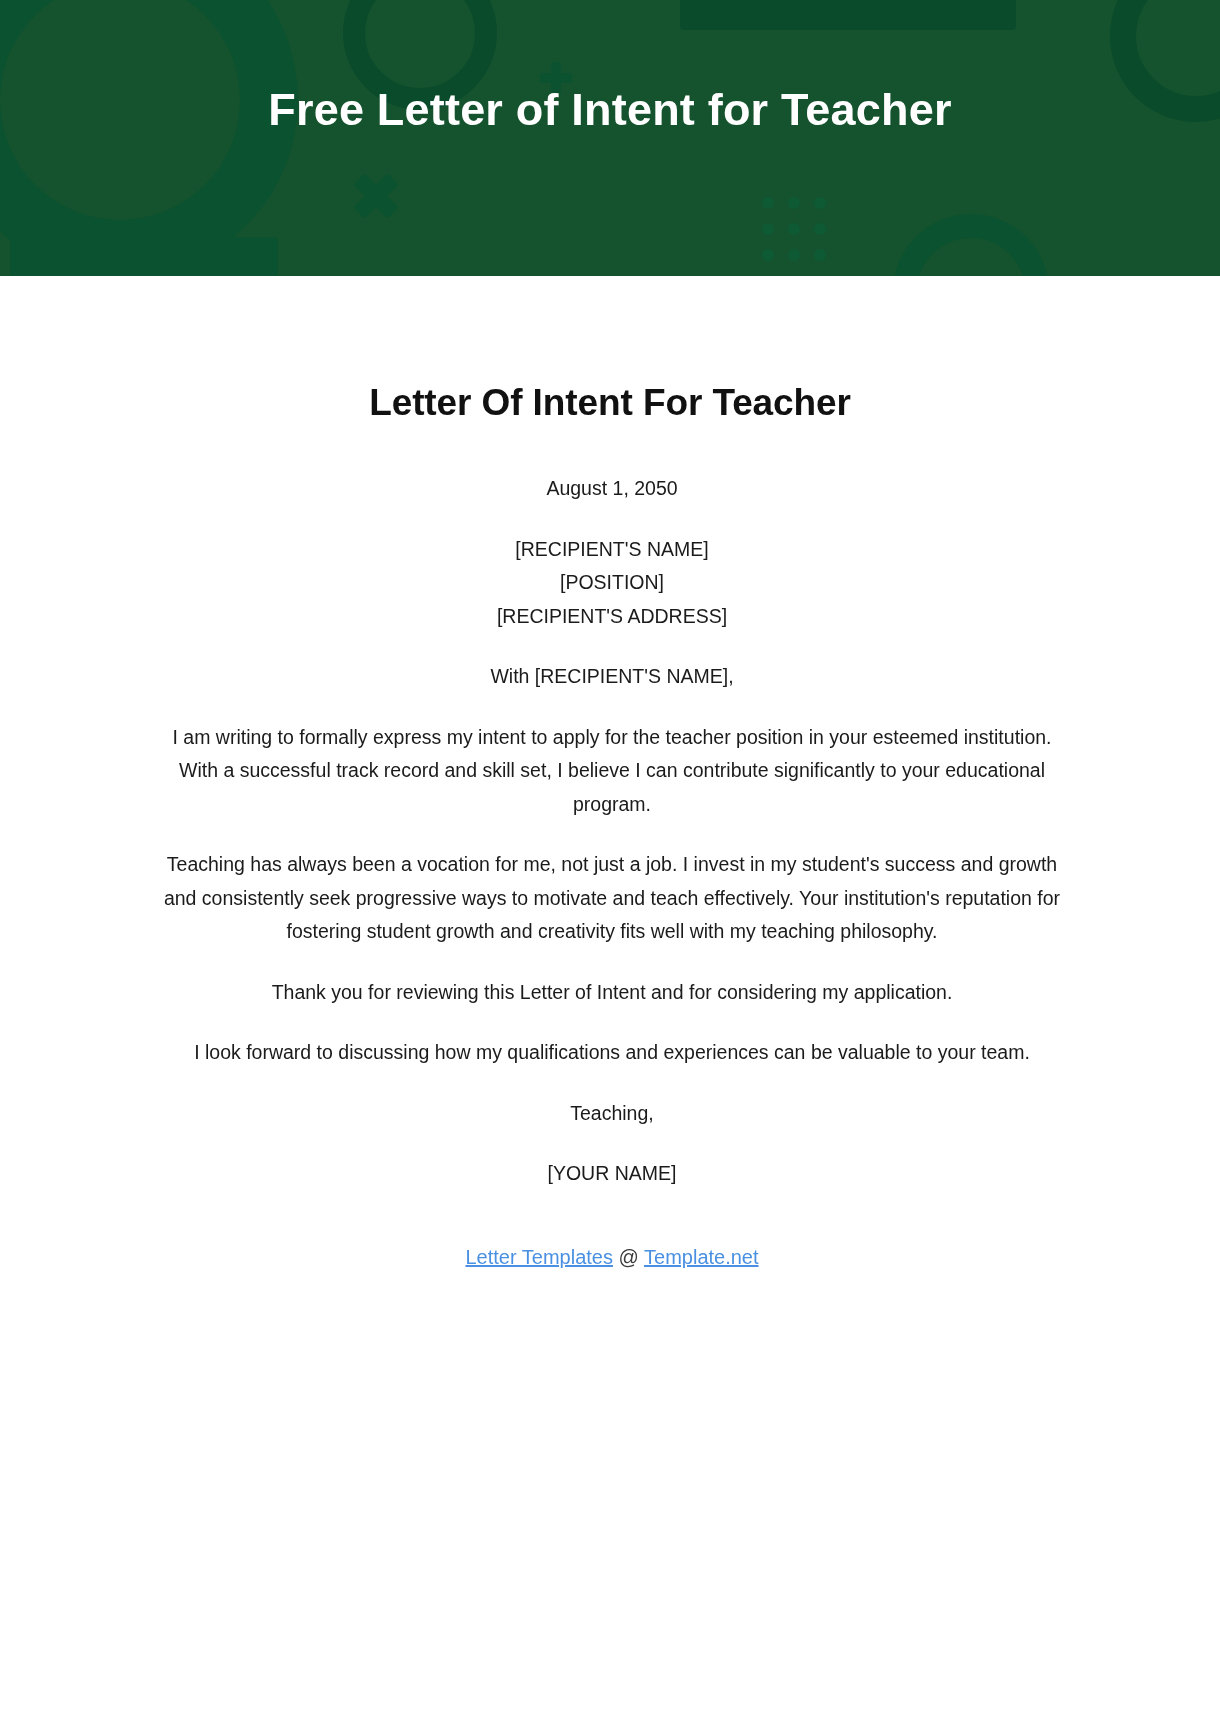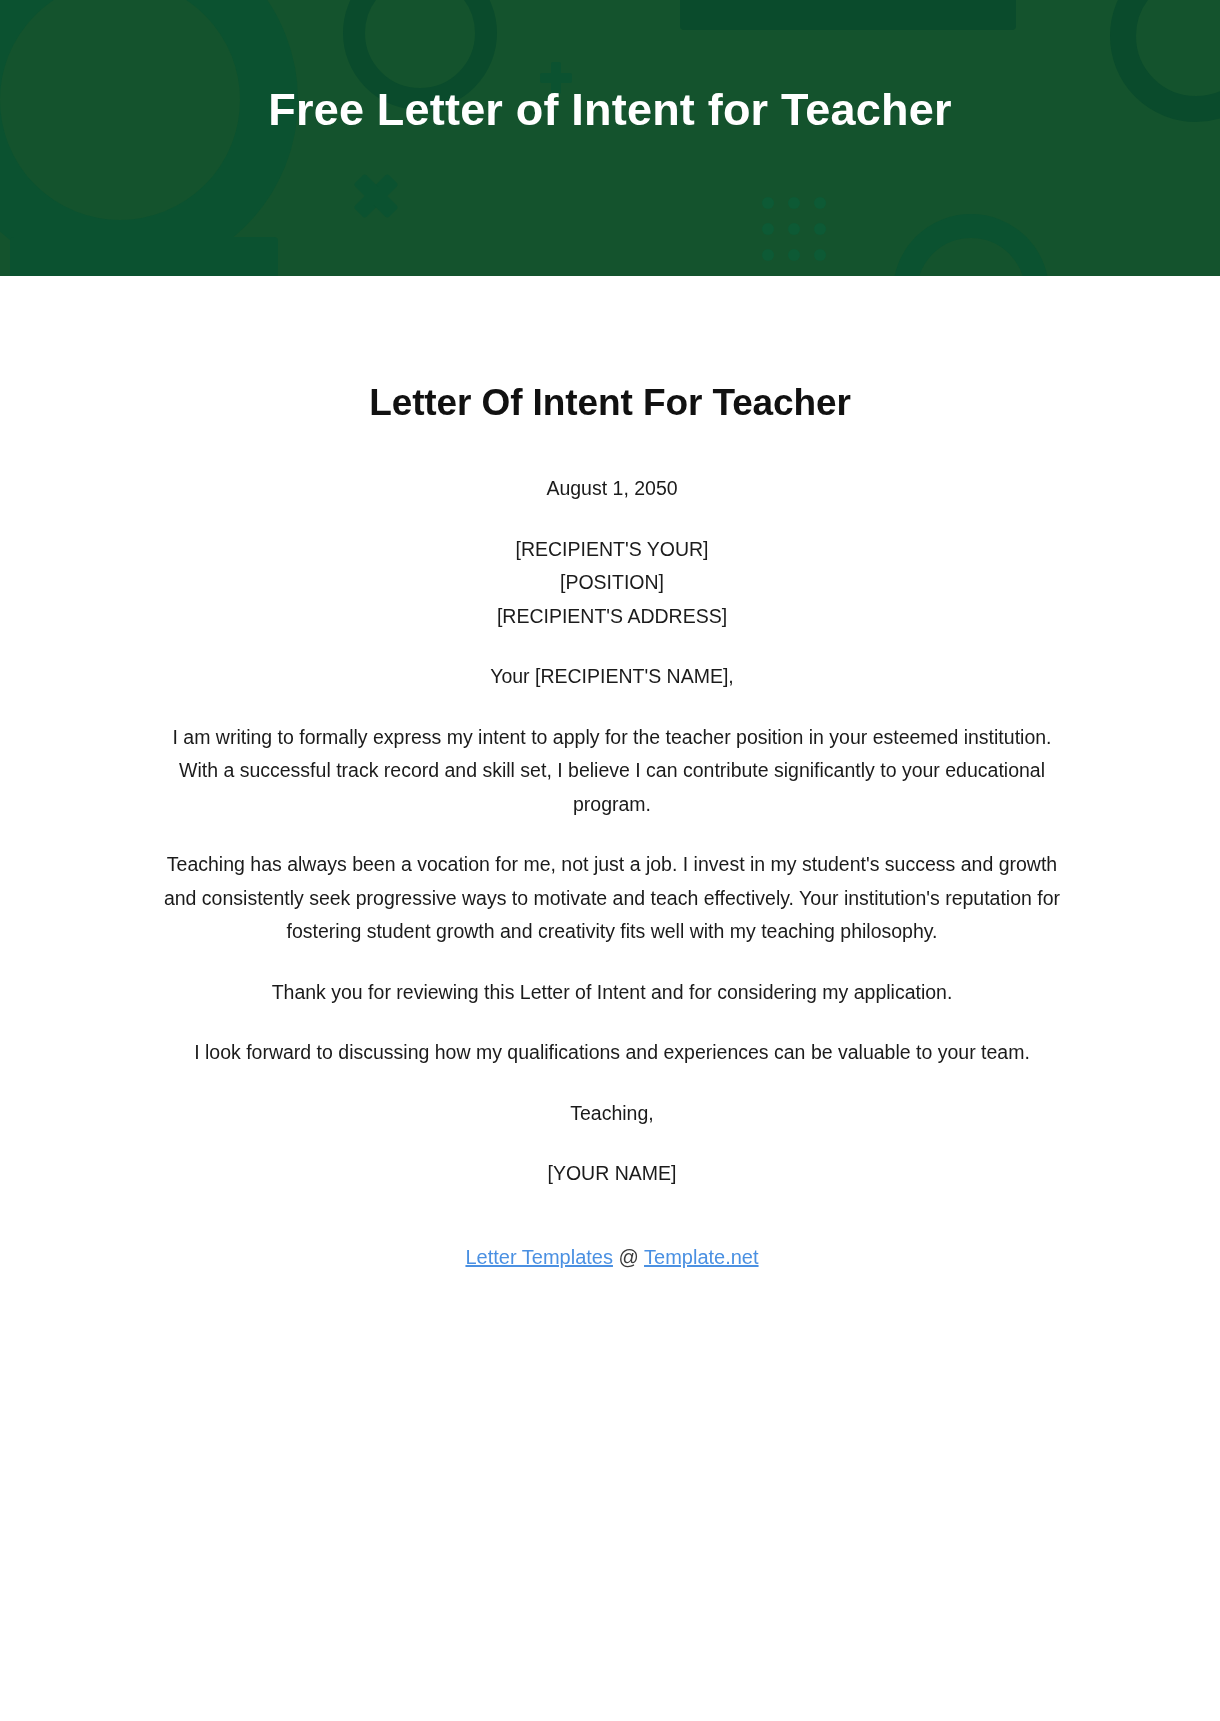--- a/index.html
+++ b/index.html
@@ -196,26 +196,26 @@
 
 <div class="sheet">
 
   <h1 class="doc-title">Letter Of Intent For Teacher</h1>
 
   <div class="body-wrap">
 
     <p class="para">August 1, 2050</p>
 
     <p class="para">
-      <span class="addr-line">[RECIPIENT'S YOUR]</span>
+      <span class="addr-line">[RECIPIENT'S NAME]</span>
       <span class="addr-line">[POSITION]</span>
       <span class="addr-line">[RECIPIENT'S ADDRESS]</span>
     </p>
 
-    <p class="para">Your [RECIPIENT'S NAME],</p>
+    <p class="para">With [RECIPIENT'S NAME],</p>
 
     <p class="para">I am writing to formally express my intent to apply for the teacher position in your esteemed institution. With a successful track record and skill set, I believe I can contribute significantly to your educational program.</p>
     <p class="para">Teaching has always been a vocation for me, not just a job. I invest in my student's success and growth and consistently seek progressive ways to motivate and teach effectively. Your institution's reputation for fostering student growth and creativity fits well with my teaching philosophy.</p>
     <p class="para">Thank you for reviewing this Letter of Intent and for considering my application.</p>
     <p class="para">I look forward to discussing how my qualifications and experiences can be valuable to your team.</p>
 
     <p class="para">Teaching,</p>
     <p class="para">[YOUR NAME]</p>
 
     <div class="footer-link">

